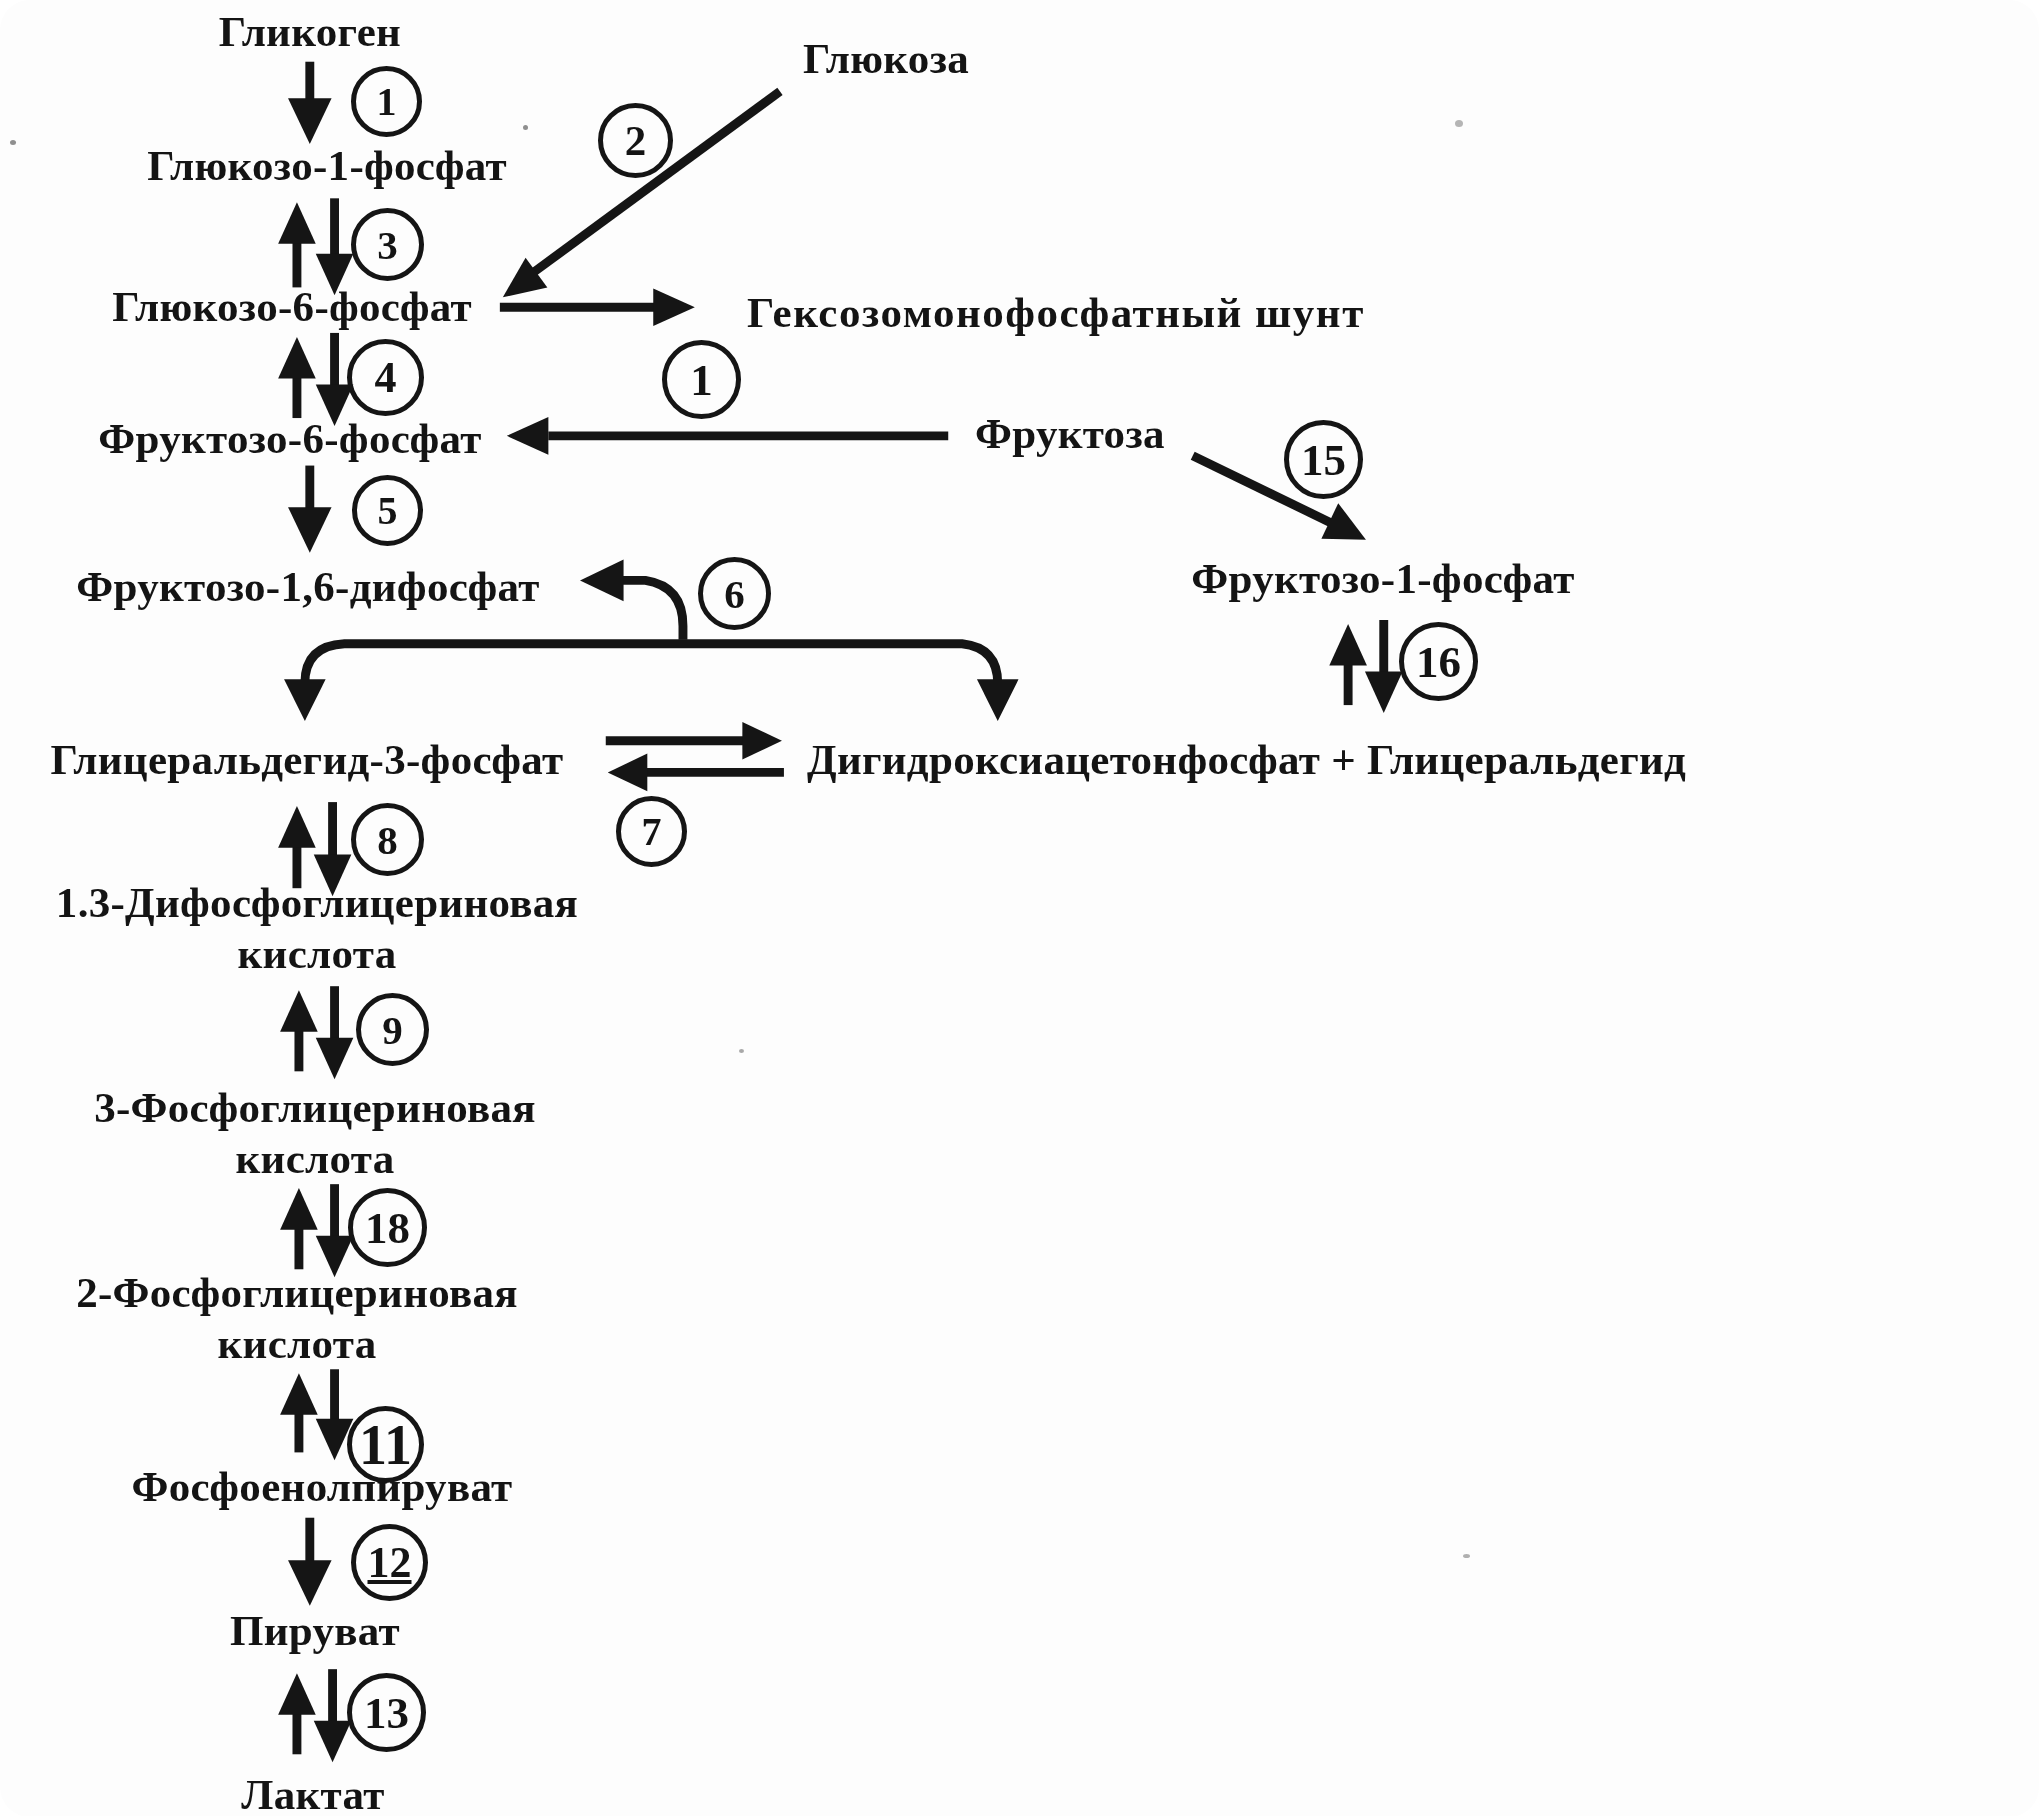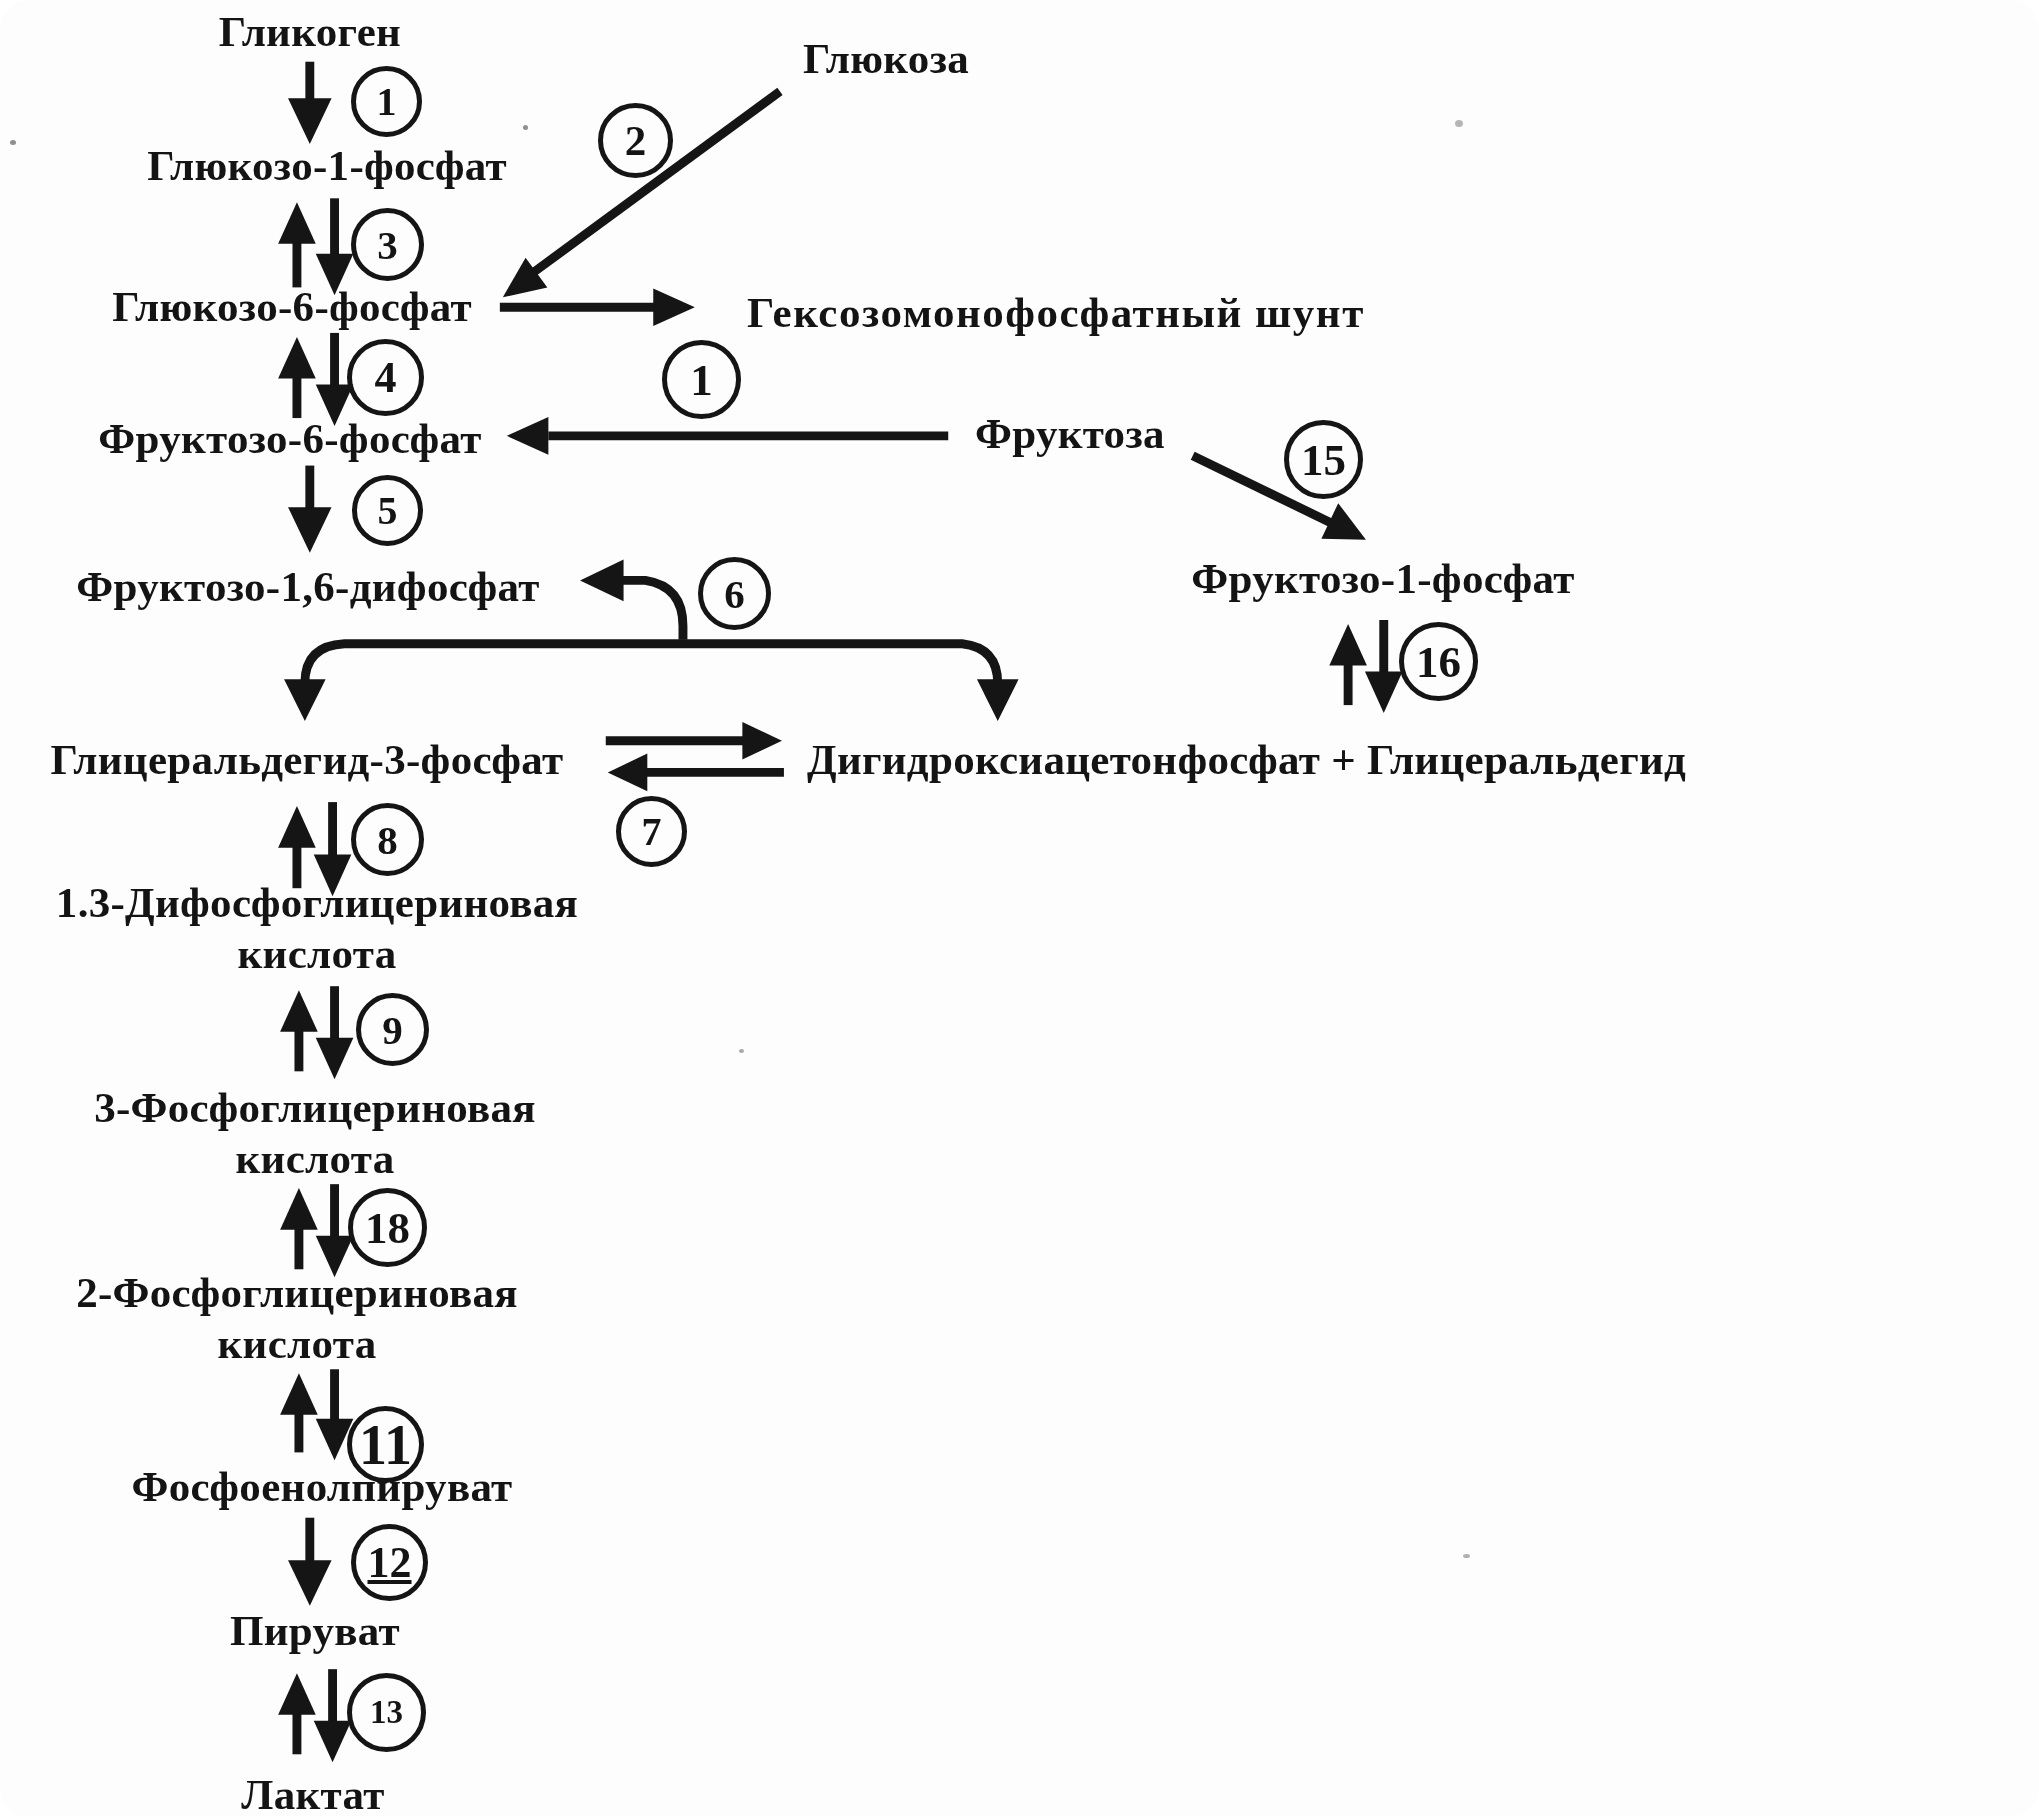--- a/index.html
+++ b/index.html
@@ -182,18 +182,18 @@
     <div class="enz" style="left: 351px; top: 208px; width: 73px; height: 73px; font-size: 41px;">3</div>
     <div class="enz" style="left: 347px; top: 339px; width: 77px; height: 77px; font-size: 44px;">4</div>
     <div class="enz" style="left: 352px; top: 475px; width: 71px; height: 71px; font-size: 40px;">5</div>
     <div class="enz" style="left: 698px; top: 557px; width: 73px; height: 73px; font-size: 41px;">6</div>
     <div class="enz" style="left: 616px; top: 796px; width: 71px; height: 71px; font-size: 40px;">7</div>
     <div class="enz" style="left: 351px; top: 803px; width: 73px; height: 73px; font-size: 41px;">8</div>
     <div class="enz" style="left: 356px; top: 993px; width: 73px; height: 73px; font-size: 41px;">9</div>
     <div class="enz" style="left: 348px; top: 1188px; width: 79px; height: 79px; font-size: 45px;">18</div>
     <div class="enz" style="left: 347px; top: 1406px; width: 77px; height: 77px; font-size: 56px;">11</div>
     <div class="enz" style="left: 351px; top: 1524px; width: 77px; height: 77px; font-size: 44px; text-decoration: underline;">12</div>
-    <div class="enz" style="left: 347px; top: 1673px; width: 79px; height: 79px; font-size: 33px;">13</div>
+    <div class="enz" style="left: 347px; top: 1673px; width: 79px; height: 79px; font-size: 45px;">13</div>
     <div class="enz" style="left: 662px; top: 340px; width: 79px; height: 79px; font-size: 45px;">1</div>
     <div class="enz" style="left: 1284px; top: 420px; width: 79px; height: 79px; font-size: 45px;">15</div>
     <div class="enz" style="left: 1399px; top: 622px; width: 79px; height: 79px; font-size: 45px;">16</div>
   </div>
 
 
 </body></html>

